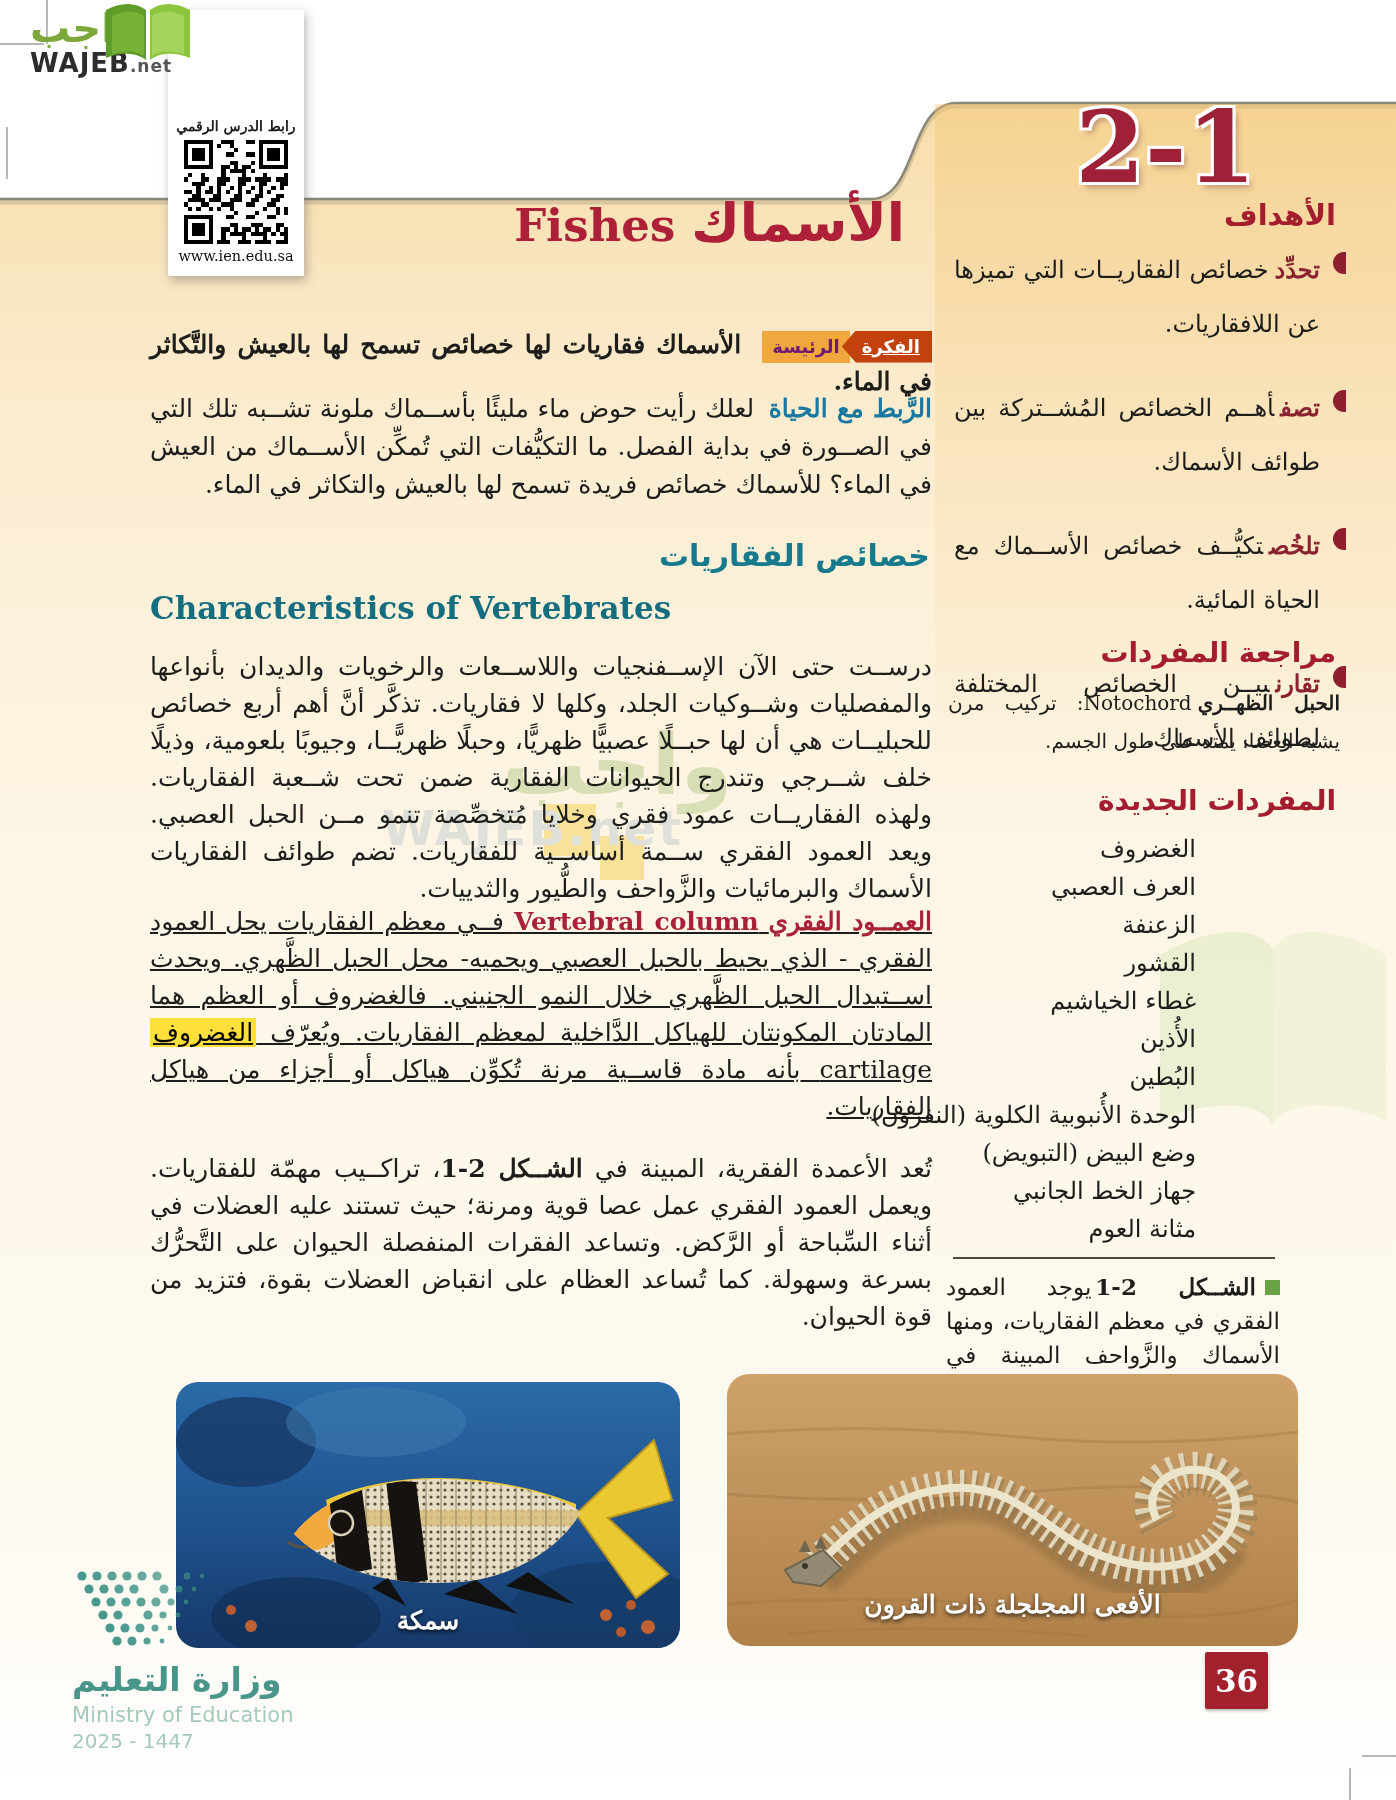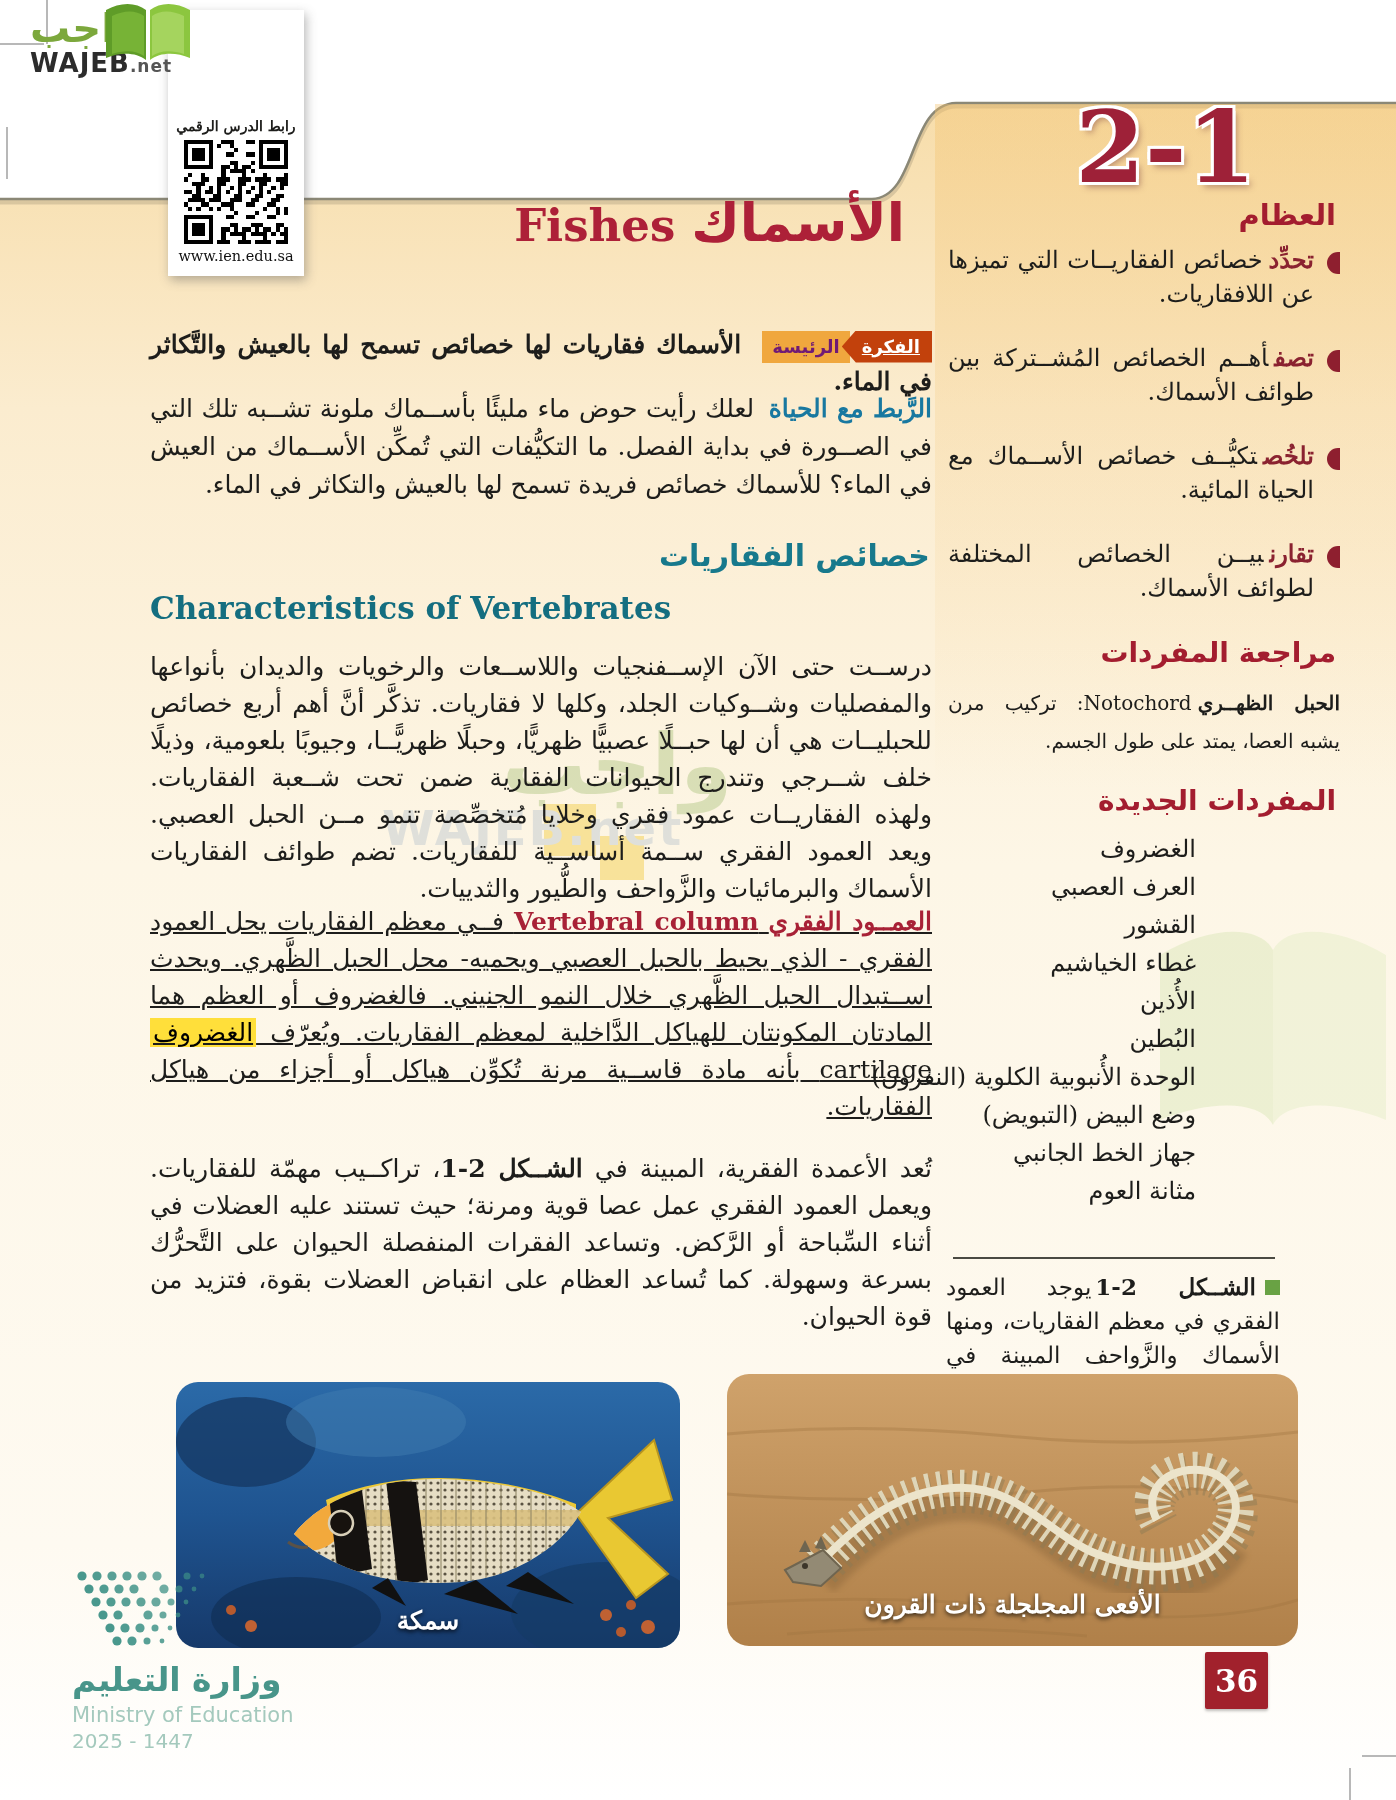--- a/index.html
+++ b/index.html
@@ -57,22 +57,22 @@
   .sec-head-en{position:absolute;left:150px;top:590px;z-index:2;
                font-family:"DejaVu Serif",serif;font-weight:bold;font-size:31px;color:#146e80;}
   .para{position:absolute;left:150px;width:782px;z-index:2;direction:rtl;
         font-size:25px;line-height:37px;text-align:justify;}
   .para b.redterm{color:#a82136;}
   .para .en{font-family:"DejaVu Serif",serif;}
   mark{background:#ffdf3a;padding:0 3px;}
   
   .obj-head{position:absolute;right:60px;top:198px;z-index:2;direction:rtl;
             font-family:"DejaVu Sans",sans-serif;font-weight:bold;font-size:29px;color:#a31d2f;}
-  .objectives{position:absolute;right:56px;top:243px;width:392px;z-index:2;direction:rtl;
-              font-size:24px;line-height:34px;}
+  .objectives{position:absolute;right:50px;top:243px;width:392px;z-index:2;direction:rtl;
+              font-size:24px;line-height:54px;}
   .obj{position:relative;padding-right:26px;margin-bottom:30px;text-align:justify;}
   .obj b{color:#8a2230;margin-left:6px;}
   .obj-bullet{position:absolute;right:0;top:9px;width:13px;height:22px;background:#8e1f2f;
               border-radius:13px 0 0 13px;}
   .vocab-rev-head{position:absolute;right:60px;top:636px;z-index:2;direction:rtl;
                   font-family:"DejaVu Sans",sans-serif;font-weight:bold;font-size:28px;color:#a31d2f;}
   .vocab-review{position:absolute;right:56px;top:684px;width:392px;z-index:2;direction:rtl;
                 font-size:20px;line-height:38px;text-align:justify;}
   .vocab-review b{margin-left:6px;}
   .new-vocab-head{position:absolute;right:60px;top:784px;z-index:2;direction:rtl;
@@ -372,37 +372,38 @@
 
   <div class="para" style="top:903px;text-decoration:underline;">
     <b class="redterm">العمــود الفقري</b>
     <b class="redterm en">Vertebral column</b><span> فــي معظم الفقاريات يحل العمود الفقري - الذي يحيط بالحبل العصبي ويحميه- محل الحبل الظَّهري. ويحدث اســتبدال الحبل الظَّهري خلال النمو الجنيني. فالغضروف أو العظم هما المادتان المكونتان للهياكل الدَّاخلية لمعظم الفقاريات. ويُعرّف </span><mark>الغضروف</mark><span class="en"> cartilage </span><span> بأنه مادة قاســية مرنة تُكوِّن هياكل أو أجزاء من هياكل الفقاريات.</span>
   </div>
 
   <div class="para" style="top:1150px;">
     <span>تُعد الأعمدة الفقرية، المبينة في </span><b>الشــكل 2-1</b><span>، تراكــيب مهمّة للفقاريات. ويعمل العمود الفقري عمل عصا قوية ومرنة؛ حيث تستند عليه العضلات في أثناء السِّباحة أو الرَّكض. وتساعد الفقرات المنفصلة الحيوان على التَّحرُّك بسرعة وسهولة. كما تُساعد العظام على انقباض العضلات بقوة، فتزيد من قوة الحيوان.</span>
   </div>
 
-  <div class="obj-head">العظام</div>
+  <div class="obj-head">الأهداف</div>
   <div class="objectives">
     <div class="obj"><span class="obj-bullet"></span><b>تحدِّد</b><span>خصائص الفقاريــات التي تميزها عن اللافقاريات.</span></div>
     <div class="obj"><span class="obj-bullet"></span><b>تصف</b><span>أهــم الخصائص المُشــتركة بين طوائف الأسماك.</span></div>
     <div class="obj"><span class="obj-bullet"></span><b>تلخُص</b><span>تكيُّــف خصائص الأســماك مع الحياة المائية.</span></div>
     <div class="obj"><span class="obj-bullet"></span><b>تقارن</b><span>بيــن الخصائص المختلفة لطوائف الأسماك.</span></div>
   </div>
 
   <div class="vocab-rev-head">مراجعة المفردات</div>
   <div class="vocab-review">
     <b>الحبل الظهــري</b><span class="en">Notochord</span><span>: تركيب مرن يشبه العصا، يمتد على طول الجسم.</span>
   </div>
 
   <div class="new-vocab-head">المفردات الجديدة</div>
   <div class="new-vocab">
     <div>الغضروف</div>
     <div>العرف العصبي</div>
+    <div>الزعنفة</div>
     <div>القشور</div>
     <div>غطاء الخياشيم</div>
     <div>الأُذين</div>
     <div>البُطين</div>
     <div>الوحدة الأُنبوبية الكلوية (النفرون)</div>
     <div>وضع البيض (التبويض)</div>
     <div>جهاز الخط الجانبي</div>
     <div>مثانة العوم</div>
   </div>
 

